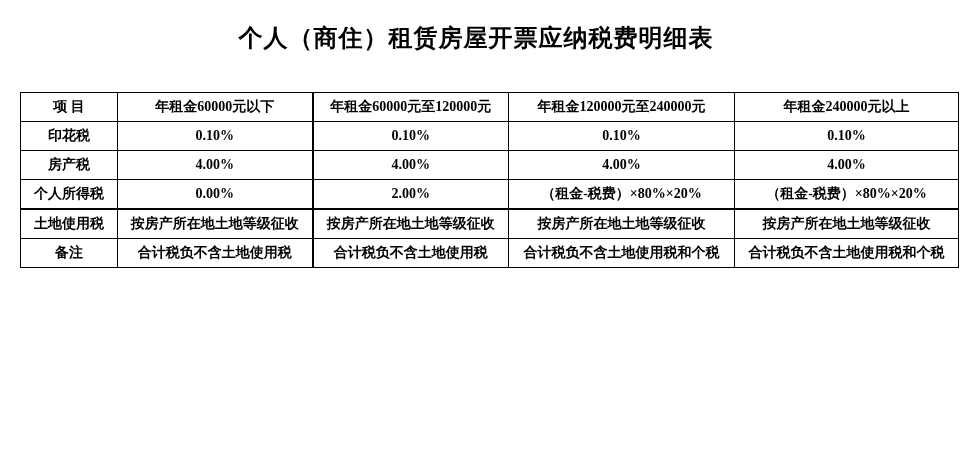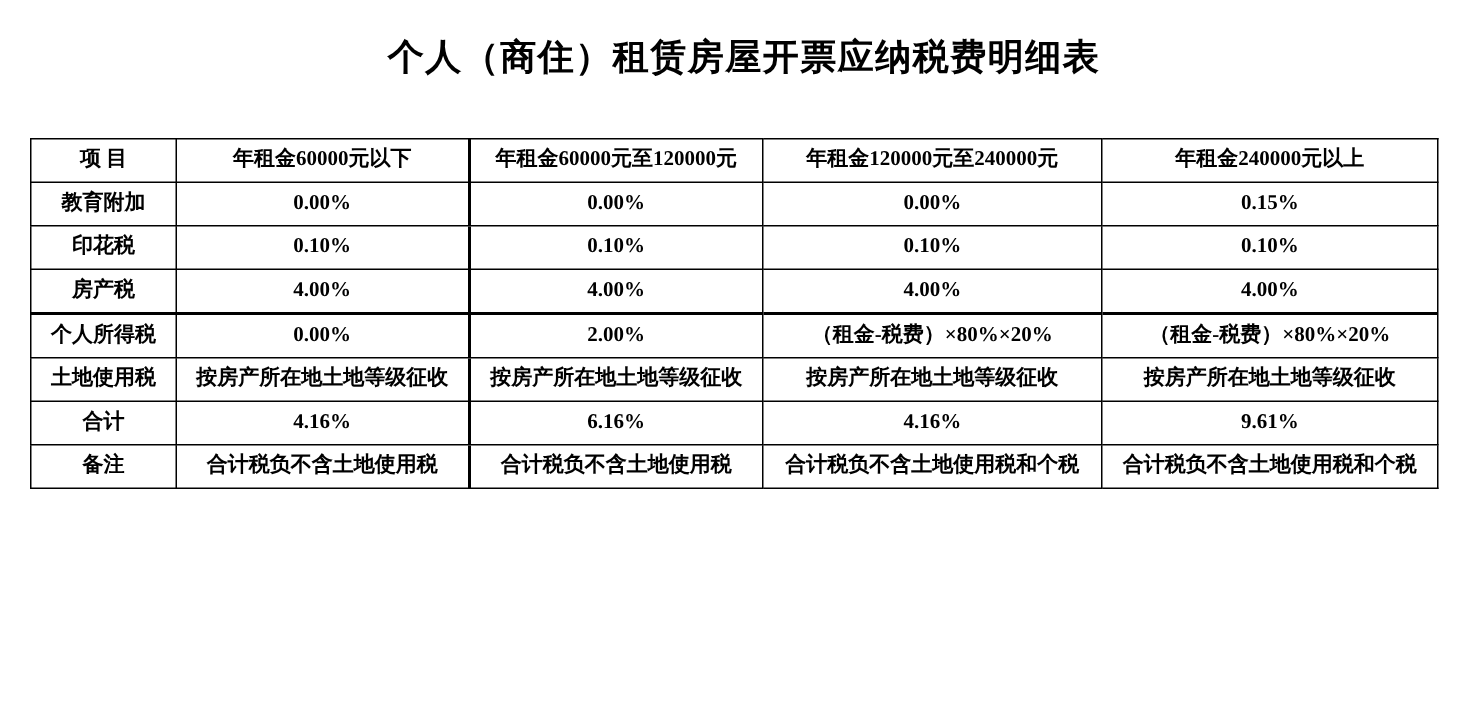--- a/index.html
+++ b/index.html
@@ -18,21 +18,20 @@
   .title {
     position: absolute;
     left: 0;
     top: 22px;
     width: 952px;
     text-align: center;
     font-size: 24px;
     font-weight: bold;
     letter-spacing: 1px;
     white-space: nowrap;
-    margin-left: 20px;
   }
   table.tax-table {
     position: absolute;
     left: 20px;
     top: 92px;
     width: 938px;
     border-collapse: collapse;
     table-layout: fixed;
     background: #ffffff;
   }
@@ -80,27 +79,20 @@
     <tr id="header-row">
         <th>项 目</th>
         <th>年租金60000元以下</th>
         <th>年租金60000元至120000元</th>
         <th>年租金120000元至240000元</th>
         <th>年租金240000元以上</th>
       </tr>
   </thead>
   <tbody id="table-body">
       <tr>
-        <td>教育附加</td>
-        <td>0.00%</td>
-        <td>0.00%</td>
-        <td>0.00%</td>
-        <td>0.15%</td>
-      </tr>
-      <tr>
         <td>印花税</td>
         <td>0.10%</td>
         <td>0.10%</td>
         <td>0.10%</td>
         <td>0.10%</td>
       </tr>
       <tr>
         <td>房产税</td>
         <td>4.00%</td>
         <td>4.00%</td>
@@ -115,27 +107,20 @@
         <td>（租金-税费）×80%×20%</td>
       </tr>
       <tr>
         <td>土地使用税</td>
         <td>按房产所在地土地等级征收</td>
         <td>按房产所在地土地等级征收</td>
         <td>按房产所在地土地等级征收</td>
         <td>按房产所在地土地等级征收</td>
       </tr>
       <tr>
-        <td>合计</td>
-        <td>4.16%</td>
-        <td>6.16%</td>
-        <td>4.16%</td>
-        <td>9.61%</td>
-      </tr>
-      <tr>
         <td>备注</td>
         <td>合计税负不含土地使用税</td>
         <td>合计税负不含土地使用税</td>
         <td>合计税负不含土地使用税和个税</td>
         <td>合计税负不含土地使用税和个税</td>
       </tr>
     </tbody>
 </table>
 
 </body></html>

